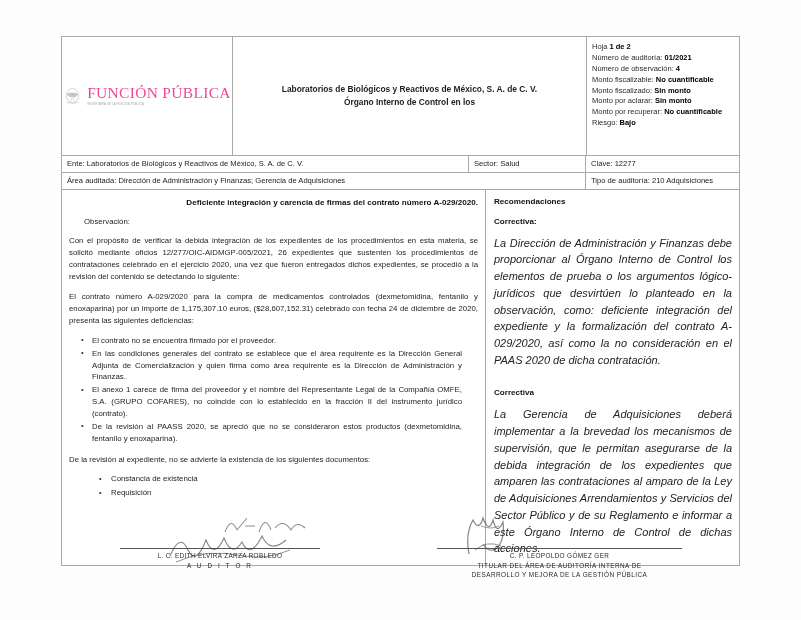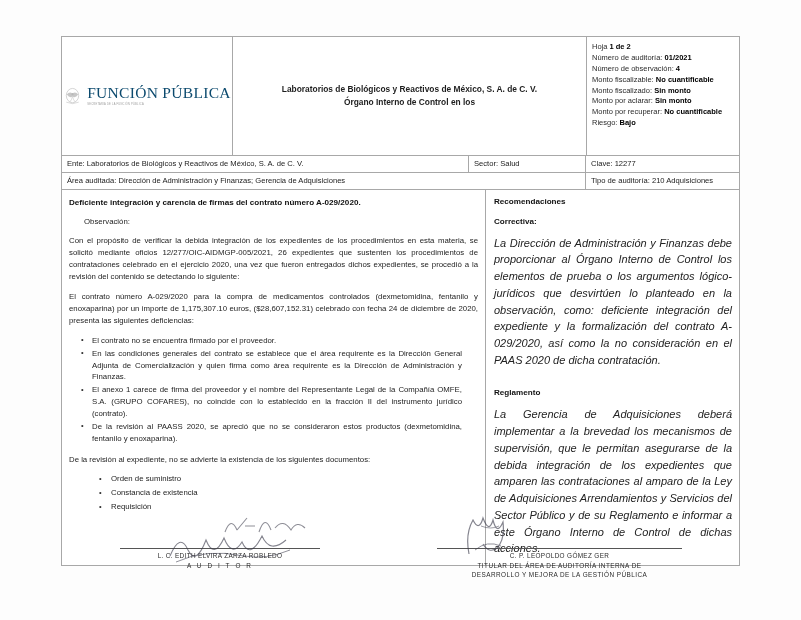--- a/index.html
+++ b/index.html
@@ -61,21 +61,21 @@
   }
   .logo-txt {
     display: flex;
     flex-direction: column;
     line-height: 1;
   }
   .logo-main {
     font-family: "Liberation Serif", serif;
     font-size: 15.5px;
     letter-spacing: .3px;
-    color: #0c4a6e;
+    color: #ec4899;
     white-space: nowrap;
   }
   .logo-sub {
     margin-top: 3px;
     font-size: 2.6px;
     letter-spacing: .25px;
     color: #9a9a9a;
     white-space: nowrap;
     transform: scaleY(1.25);
     transform-origin: left top;
@@ -149,20 +149,21 @@
     padding: 6px 7px 8px 8px;
     box-sizing: border-box;
   }
 
   .h-bold {
     font-size: 8.1px;
     font-weight: bold;
     color: #111;
     margin: 1px 0 0 0;
     line-height: 1.4;
+    text-align: right;
   }
   .p {
     font-size: 7.8px;
     line-height: 1.52;
     text-align: justify;
     margin: 9px 0 0 0;
     color: #232323;
   }
   .p.first { margin-top: 9px; }
   .label {
@@ -329,31 +330,30 @@
         <ul class="bul">
           <li>El contrato no se encuentra firmado por el proveedor.</li>
           <li>En las condiciones generales del contrato se establece que el área requirente es la Dirección General Adjunta de Comercialización y quien firma como área requirente es la Dirección de Administración y Finanzas.</li>
           <li>El anexo 1 carece de firma del proveedor y el nombre del Representante Legal de la Compañía OMFE, S.A. (GRUPO COFARES), no coincide con lo establecido en la fracción II del instrumento jurídico (contrato).</li>
           <li>De la revisión al PAASS 2020, se apreció que no se consideraron estos productos (dexmetomidina, fentanilo y enoxaparina).</li>
         </ul>
 
         <p class="p">De la revisión al expediente, no se advierte la existencia de los siguientes documentos:</p>
 
         <ul class="bul docs">
-          <li>Orden de suministro</li>
           <li>Constancia de existencia</li>
           <li>Requisición</li>
         </ul>
       </div>
 
       <div class="col-right">
         <p class="rec-head">Recomendaciones</p>
         <p class="rec-sub">Correctiva:</p>
         <p class="rec-p">La Dirección de Administración y Finanzas debe proporcionar al Órgano Interno de Control los elementos de prueba o los argumentos lógico-jurídicos que desvirtúen lo planteado en la observación, como: deficiente integración del expediente y la formalización del contrato A-029/2020, así como la no consideración en el PAAS 2020 de dicha contratación.</p>
-        <p class="rec-sub prev">Reglamento</p>
+        <p class="rec-sub prev">Correctiva</p>
         <p class="rec-p">La Gerencia de Adquisiciones deberá implementar a la brevedad los mecanismos de supervisión, que le permitan asegurarse de la debida integración de los expedientes que amparen las contrataciones al amparo de la Ley de Adquisiciones Arrendamientos y Servicios del Sector Público y de su Reglamento e informar a este Órgano Interno de Control de dichas acciones.</p>
       </div>
     </div>
   </div>
 
   <div class="sigs">
 
     <div class="sig sig-left">
       <svg class="scribble scr-1" width="130" height="40" viewBox="0 0 130 40">
         <path d="M4 30 Q14 6 22 24 Q30 40 40 14 Q48 34 58 12 Q66 32 76 16 Q84 34 96 10 Q104 28 120 14" fill="none" stroke="#3a3a4a" stroke-width="1.1"></path>

